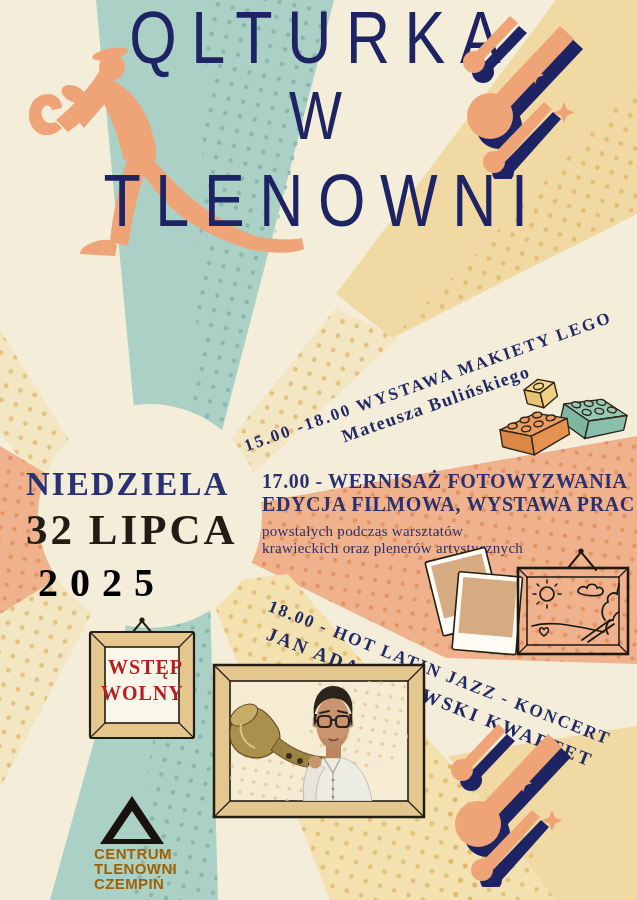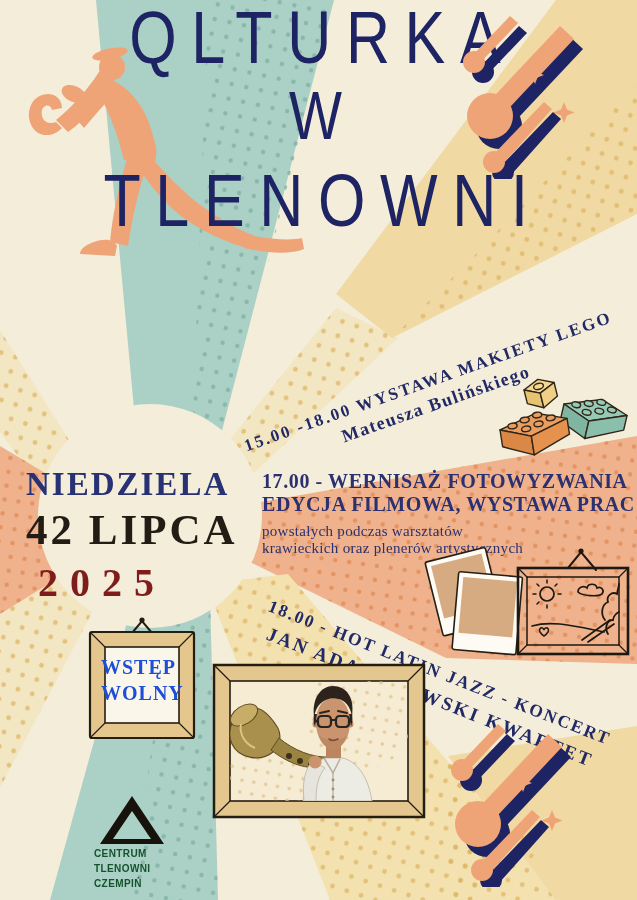--- a/index.html
+++ b/index.html
@@ -13,40 +13,40 @@
   
   .title-block{left:0;right:0;top:108;text-align:center;color:#1d2363;
     font-family:"Liberation Sans",sans-serif;font-weight:400;line-height:74px;}
   .title-line{display:inline-block;font-size:50px;letter-spacing:12px;
     transform:scale(1.22,1.5);transform-origin:center center;white-space:nowrap;}
   .title-w{font-size:46px;line-height:58px;}
   
   .date-block{left:26px;top:466px;width:252px;text-align:left;}
   .date-day{font-size:33px;font-weight:bold;color:#283173;letter-spacing:2px;}
   .date-date{font-size:43px;font-weight:bold;color:#221c14;letter-spacing:3px;margin-top:2px;}
-  .date-year{font-size:40px;font-weight:bold;color:#7f1d1d;letter-spacing:12px;margin-top:5px;margin-left:12px;}
+  .date-year{font-size:40px;font-weight:bold;color:#000000;letter-spacing:12px;margin-top:5px;margin-left:12px;}
   
   .ev-lego{left:240px;top:438px;width:392px;text-align:center;
     transform:rotate(-19.5deg);transform-origin:0 0;color:#222a66;}
   .ev-lego .l1{font-size:17px;font-weight:bold;letter-spacing:2.2px;white-space:nowrap;}
   .ev-lego .l2{font-size:18px;font-weight:bold;letter-spacing:1.5px;margin-top:3px;}
   .ev-vern{left:262px;top:470px;width:372px;color:#2a3070;}
   .ev-vern .l1,.ev-vern .l2{font-size:20px;font-weight:bold;letter-spacing:0.6px;white-space:nowrap;}
   .ev-vern .l3,.ev-vern .l4{font-size:15px;font-weight:normal;letter-spacing:0.3px;line-height:17px;white-space:nowrap;}
   .ev-vern .l3{margin-top:7px;}
   .ev-conc{left:248px;top:586px;width:420px;text-align:center;
     transform:rotate(21.5deg);transform-origin:0 0;color:#222a66;}
   .ev-conc .l1{font-size:17.5px;font-weight:bold;letter-spacing:2px;white-space:nowrap;}
   .ev-conc .l2{font-size:19px;font-weight:bold;letter-spacing:2.5px;margin-top:5px;white-space:nowrap;}
   
-  .admission-text{left:101px;top:654px;width:82px;text-align:left;color:#1d4ed8;
+  .admission-text{left:101px;top:654px;width:82px;text-align:right;color:#b91c1c;
     font-size:20px;font-weight:bold;letter-spacing:1px;line-height:26px;}
   
-  .org-text{left:94px;top:846px;width:100px;color:#14532d;
-    font-family:"Liberation Sans",sans-serif;font-weight:bold;font-size:10px;
+  .org-text{left:94px;top:846px;width:100px;color:#a16207;
+    font-family:"Liberation Sans",sans-serif;font-weight:bold;font-size:15px;
     letter-spacing:0.4px;line-height:15px;}
 </style>
 </head>
 <body>
 
 <div id="poster">
 
   <svg class="abs" style="left:0;top:0" width="637" height="900" viewBox="0 0 637 900">
     <defs>
       <pattern id="dotTeal" width="15" height="15" patternUnits="userSpaceOnUse" patternTransform="rotate(12)">
@@ -178,21 +178,21 @@
         <ellipse cx="39" cy="-9" rx="4.6" ry="2.8" fill="#eb9d60"></ellipse>
         <ellipse cx="26" cy="3" rx="4.6" ry="2.8" fill="#eb9d60"></ellipse>
         <ellipse cx="39" cy="0" rx="4.6" ry="2.8" fill="#eb9d60"></ellipse>
         <ellipse cx="52" cy="-4" rx="4.6" ry="2.8" fill="#eb9d60"></ellipse>
       </g>
     </g>
   </svg>
 
   <div class="abs date-block">
     <div class="date-day">NIEDZIELA</div>
-    <div class="date-date">42 LIPCA</div>
+    <div class="date-date">32 LIPCA</div>
     <div class="date-year">2025</div>
   </div>
 
   <div class="abs ev-vern">
     <div class="l1">17.00 - WERNISAŻ FOTOWYZWANIA</div>
     <div class="l2">EDYCJA FILMOWA, WYSTAWA PRAC</div>
     <div class="l3">powstałych podczas warsztatów</div>
     <div class="l4">krawieckich oraz plenerów artystycznych</div>
   </div>
 

